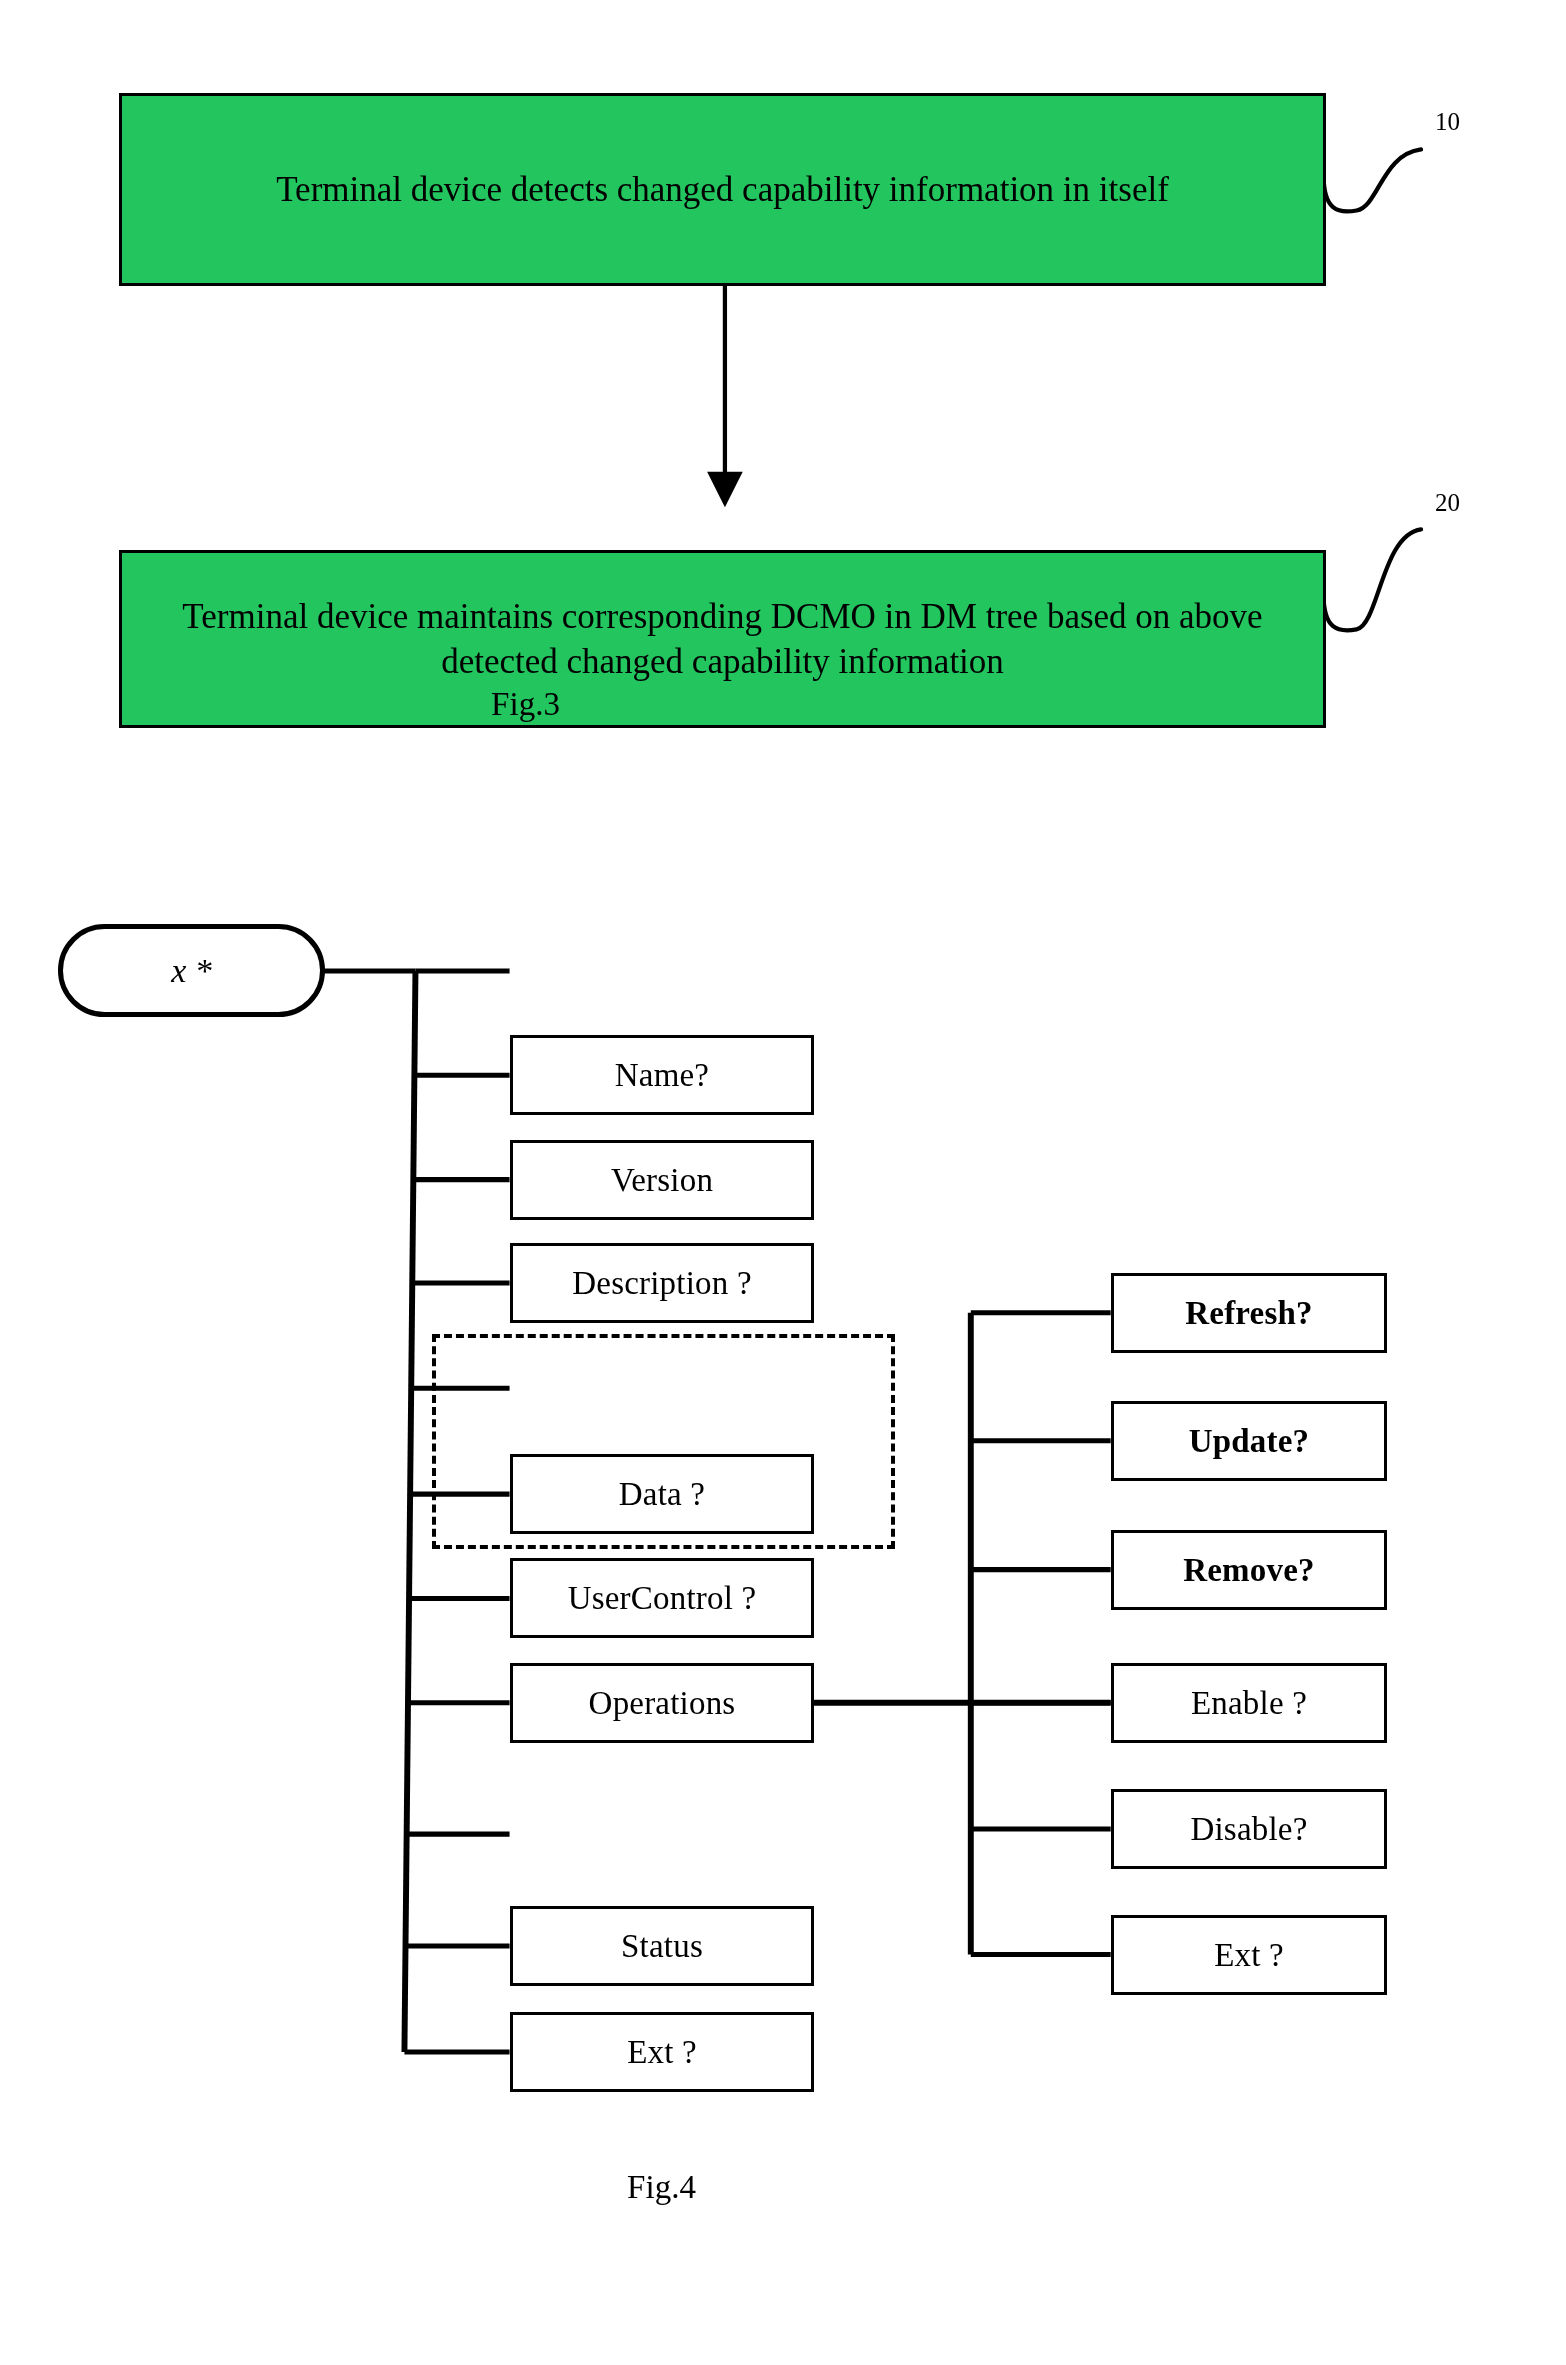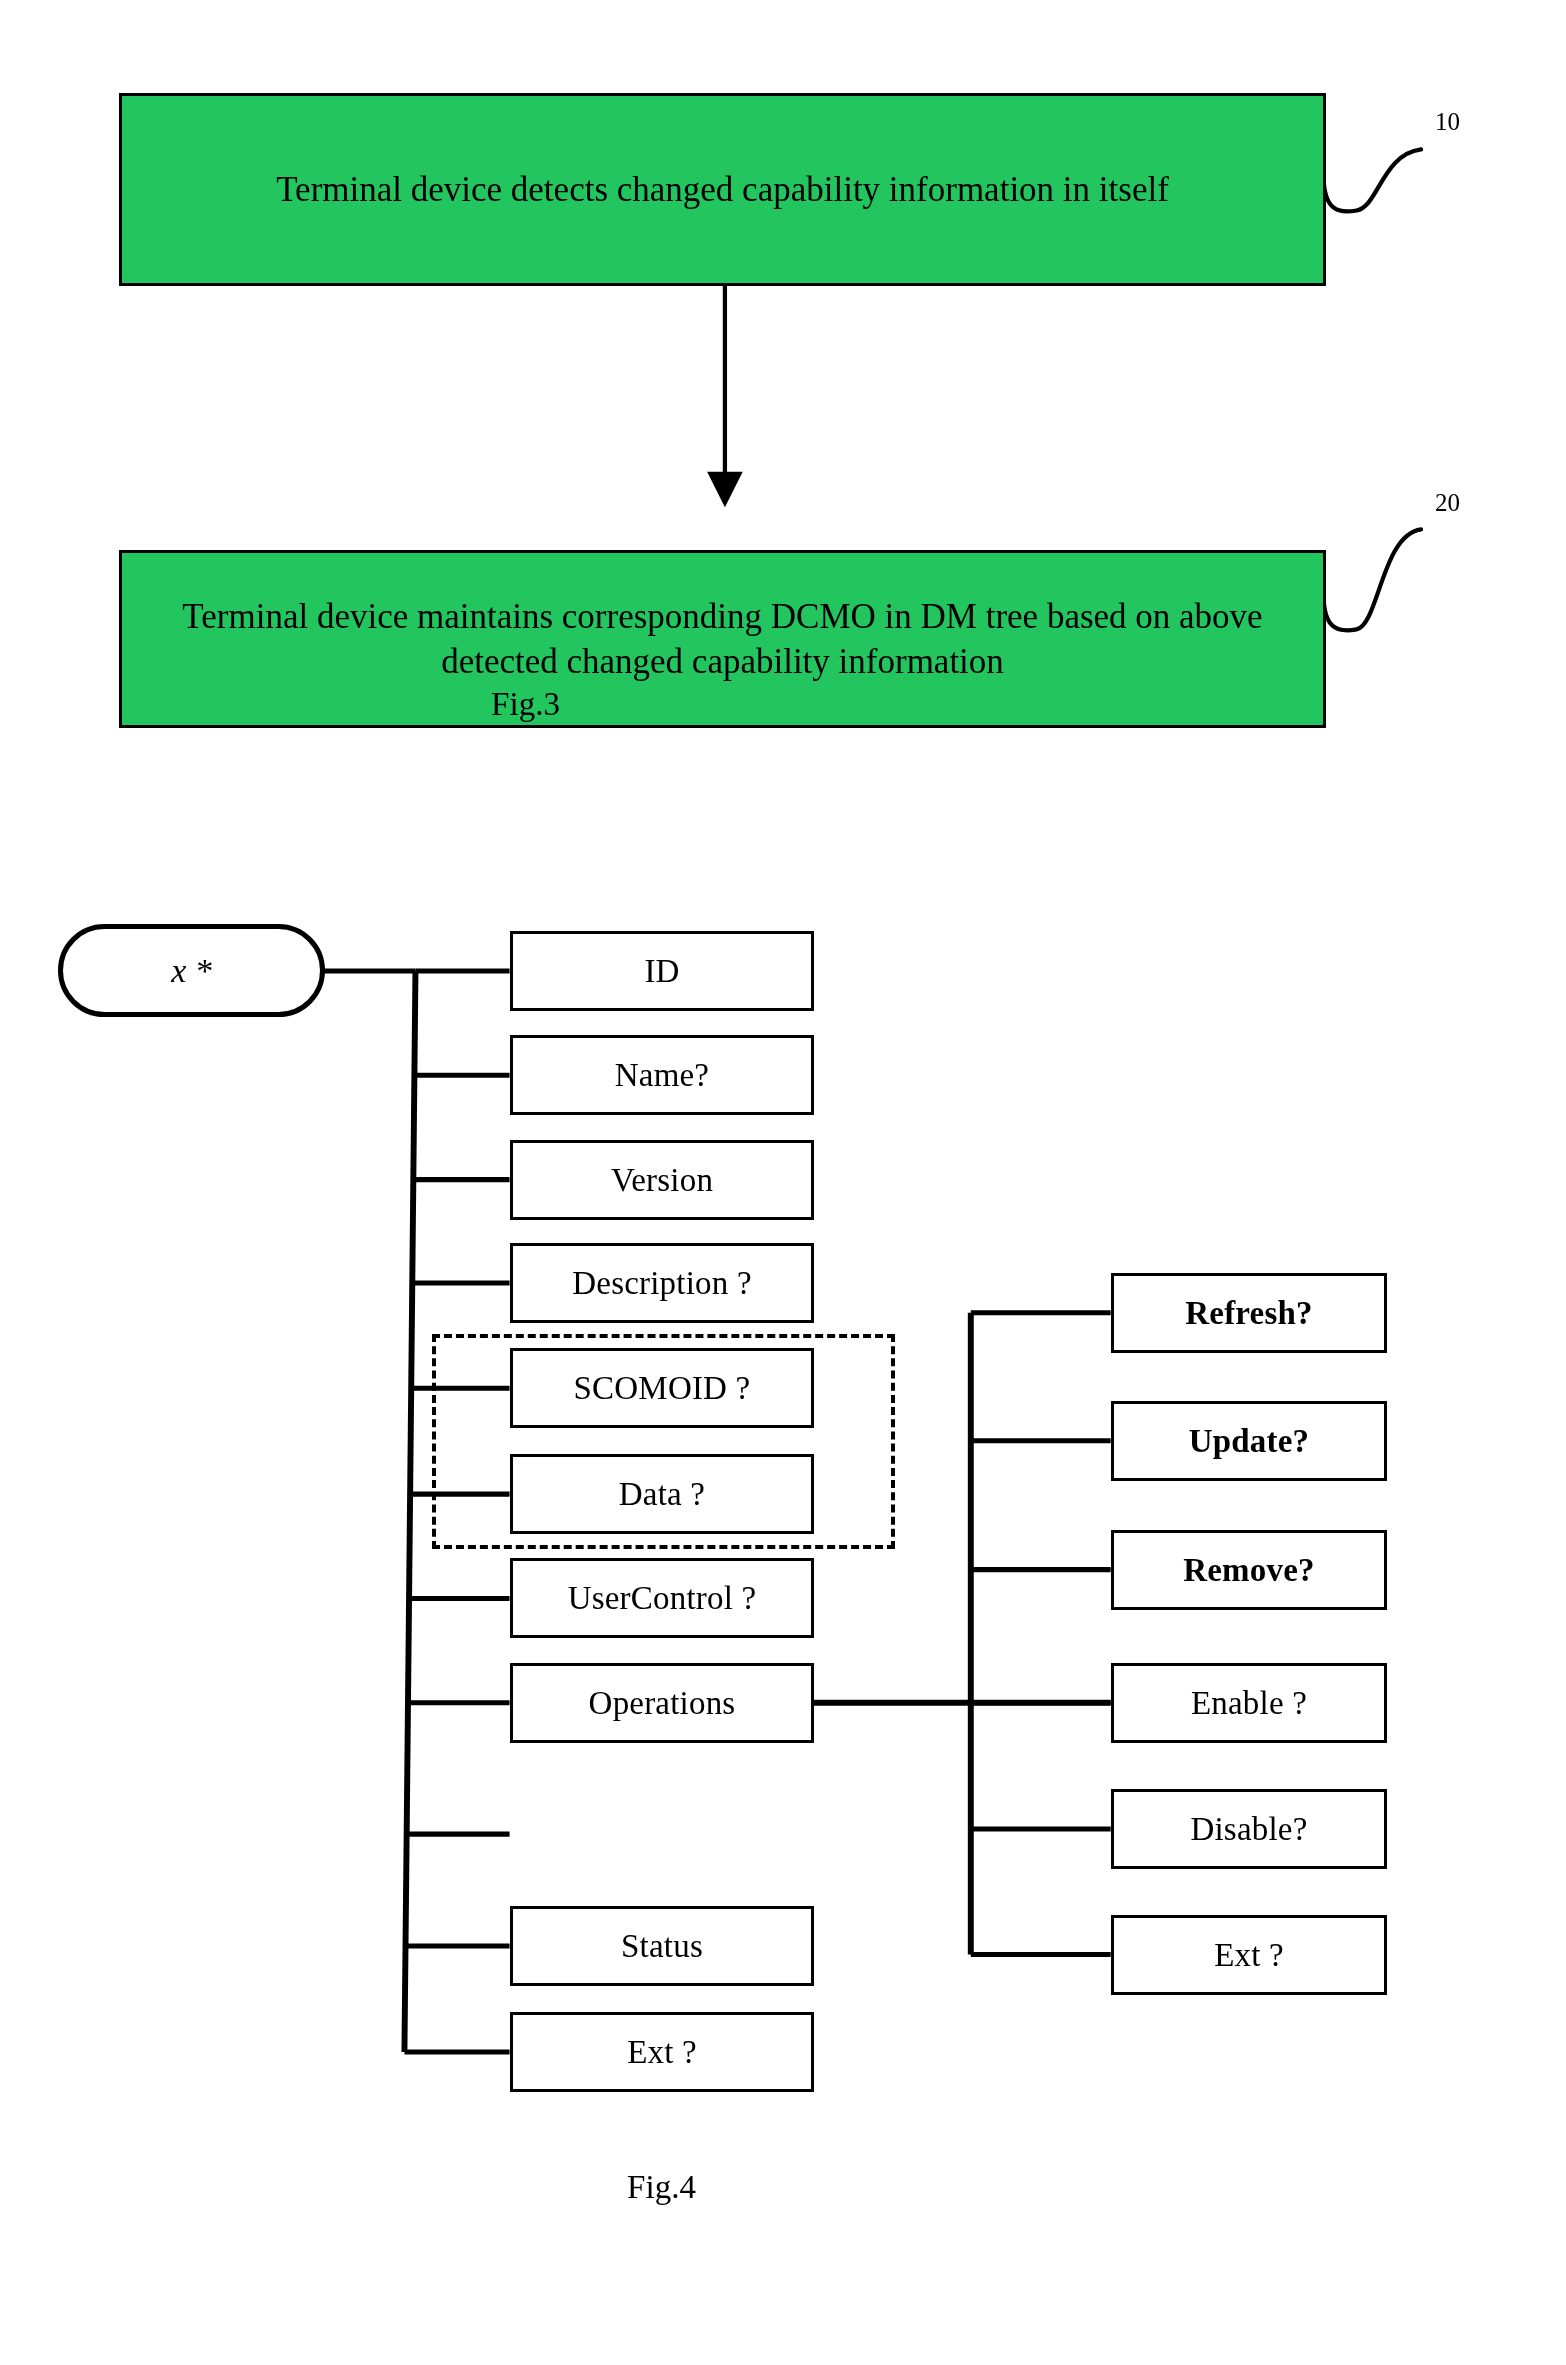--- a/index.html
+++ b/index.html
@@ -158,39 +158,33 @@
   <div class="ref-num" style="left:1435px; top:490px;">20</div>
 
   <div class="fig-caption" style="left:0px; top:688px; width:1051px;">Fig.3</div>
 
   <div class="root-node" style="left:58px; top:924px; width:267px; height:93px;">
     <span>x *</span>
   </div>
 
   <div class="dashed-group" style="left:432px; top:1334px; width:463px; height:215px;"></div>
 
-  <div class="node" style="left:510px; top:931px; width:304px; height:80px;">
-    <span>ID</span>
-  </div>
 
   <div class="node" style="left:510px; top:1035px; width:304px; height:80px;">
     <span>Name?</span>
   </div>
 
   <div class="node" style="left:510px; top:1140px; width:304px; height:80px;">
     <span>Version</span>
   </div>
 
   <div class="node" style="left:510px; top:1243px; width:304px; height:80px;">
     <span>Description ?</span>
   </div>
 
-  <div class="node" style="left:510px; top:1348px; width:304px; height:80px;">
-    <span>SCOMOID ?</span>
-  </div>
 
   <div class="node" style="left:510px; top:1454px; width:304px; height:80px;">
     <span>Data ?</span>
   </div>
 
   <div class="node" style="left:510px; top:1558px; width:304px; height:80px;">
     <span>UserControl ?</span>
   </div>
 
   <div class="node" style="left:510px; top:1663px; width:304px; height:80px;">

